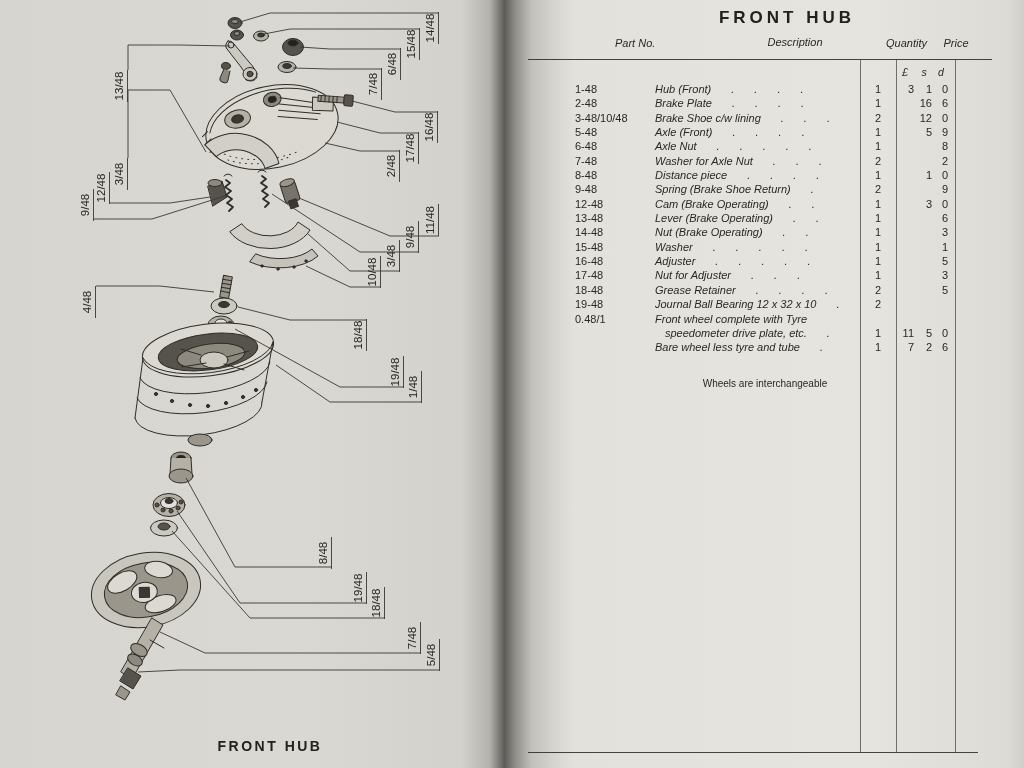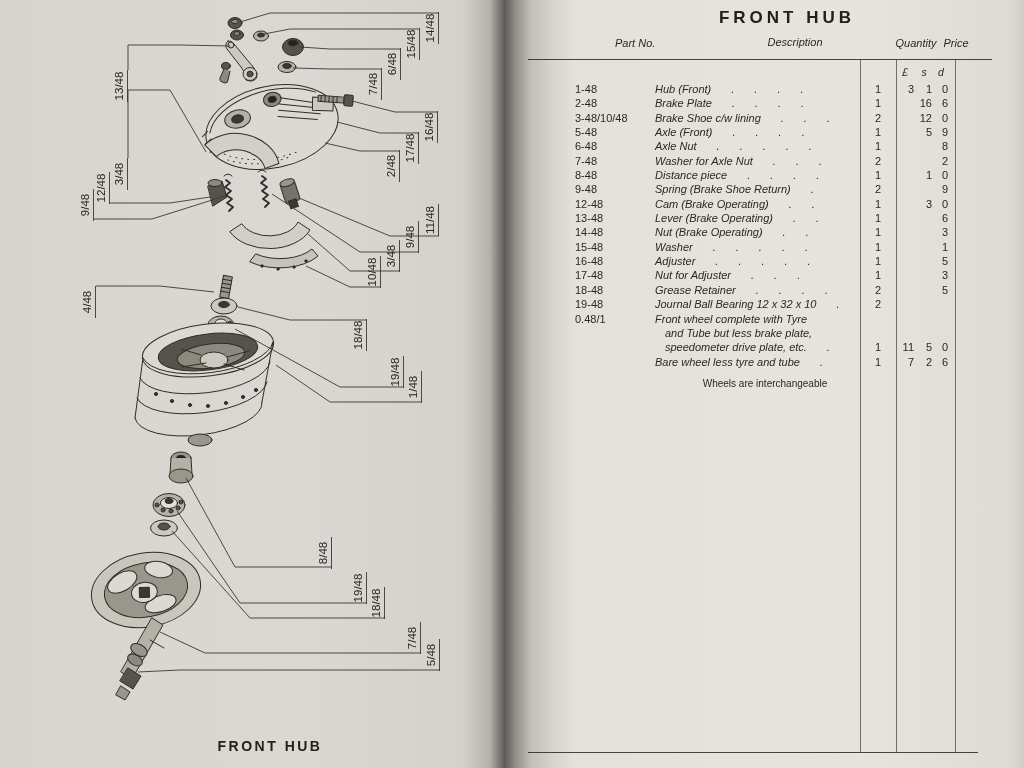--- a/index.html
+++ b/index.html
@@ -318,21 +318,21 @@
         </g>
     </svg>
     <div class="caption">FRONT HUB</div>
   </div>
 
   <div class="page-right">
     <div class="title">FRONT HUB</div>
 
     <div class="colhead" style="left:75px;top:37px">Part No.</div>
     <div class="colhead" style="left:155px;top:36px;width:200px;text-align:center">Description</div>
-    <div class="colhead" style="left:346px;top:37px;width:60px;text-align:center">Quantity</div>
+    <div class="colhead" style="left:346px;top:37px;width:60px;text-align:left">Quantity</div>
     <div class="colhead" style="left:391px;top:37px;width:50px;text-align:center">Price</div>
 
     <div class="hrule" style="left:28px;top:59px;width:464px"></div>
     <div class="hrule" style="left:28px;top:752px;width:450px"></div>
     <div class="vrule" style="left:360px;top:60px;height:692px"></div>
     <div class="vrule" style="left:396px;top:60px;height:692px"></div>
     <div class="vrule" style="left:455px;top:60px;height:692px"></div>
 
     <div class="lsd">
       <span style="left:396px;top:66px;width:18px">£</span>
@@ -441,23 +441,20 @@
         <div class="trow">
           <span class="pn">19-48</span>
           <span class="desc">Journal Ball Bearing 12 x 32 x 10<b class="ld" style="font-weight: normal;">.</b></span>
           <span class="qty">2</span>
         </div>
         <div class="trow">
           <span class="pn">0.48/1</span>
           <span class="desc">Front wheel complete with Tyre</span>
         </div>
         <div class="trow">
-          <span class="desc ind">and Tube but less brake plate,</span>
-        </div>
-        <div class="trow">
           <span class="desc ind">speedometer drive plate, etc.<b class="ld" style="font-weight: normal;">.</b></span>
           <span class="qty">1</span>
           <span class="pl">11</span>
           <span class="ps">5</span>
           <span class="pd">0</span>
         </div>
         <div class="trow">
           <span class="desc">Bare wheel less tyre and tube<b class="ld" style="font-weight: normal;">.</b></span>
           <span class="qty">1</span>
           <span class="pl">7</span>

